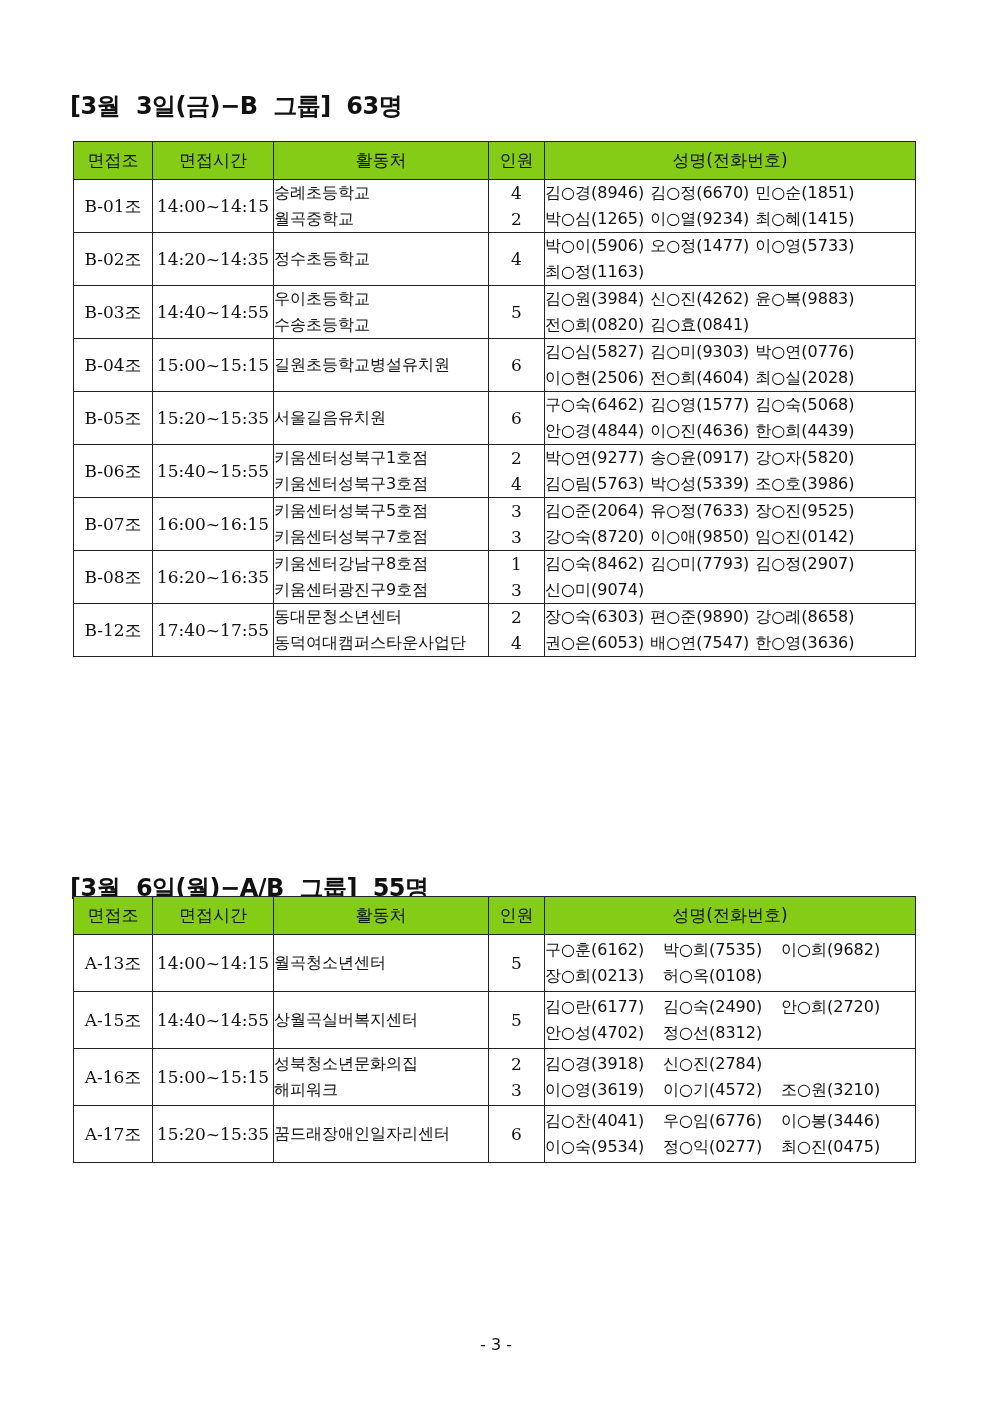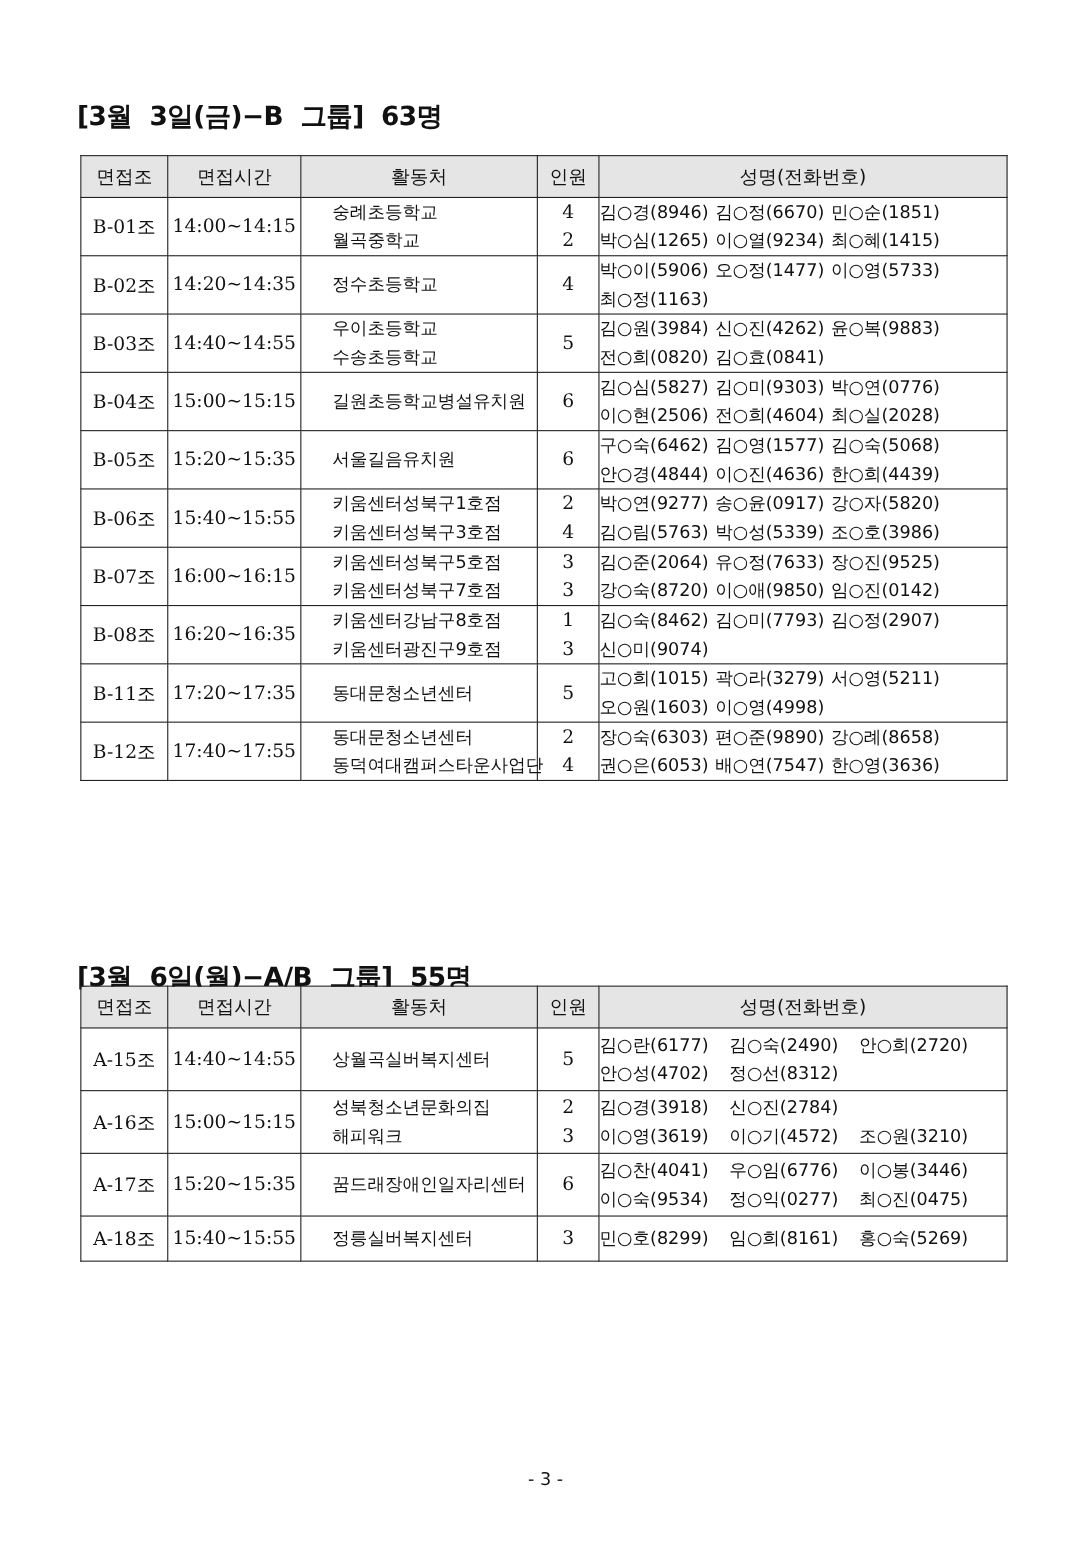--- a/index.html
+++ b/index.html
@@ -3,28 +3,28 @@
 <meta charset="utf-8">
 <style>
   html, body { margin: 0; padding: 0; background: #ffffff; }
   body { width: 992px; height: 1403px; position: relative; overflow: hidden;
          font-family: "DejaVu Serif", "Liberation Serif", serif; color: #111; }
   .section-title { position: absolute; left: 70px; font-family: "DejaVu Sans", "Liberation Sans", sans-serif;
                    font-weight: bold; font-size: 24px; letter-spacing: -0.5px; white-space: pre; }
   table.sched { position: absolute; left: 73px; width: 842px; border-collapse: collapse; table-layout: fixed;
                 font-size: 17px; }
   table.sched th, table.sched td { border: 1px solid #222; padding: 0; }
-  table.sched th { background: #e5e5e5; font-weight: normal; height: 37px; text-align: center;
+  table.sched th { background: #84cc16; font-weight: normal; height: 37px; text-align: center;
                    font-family: "DejaVu Sans", "Liberation Sans", sans-serif; font-size: 17px; }
   col.c-group { width: 79px; } col.c-time { width: 121px; } col.c-place { width: 215px; }
   col.c-count { width: 56px; } col.c-names { width: 371px; }
   td.center { text-align: center; }
   td.place { padding-left: 8px; }
   .line { display: block; height: 26px; line-height: 26px; white-space: nowrap; }
-  td.place .line { font-family: "DejaVu Sans", "Liberation Sans", sans-serif; font-size: 16px; margin-left: 28px; }
+  td.place .line { font-family: "DejaVu Sans", "Liberation Sans", sans-serif; font-size: 16px; }
   td.names { padding-left: 8px; font-family: "DejaVu Sans", "Liberation Sans", sans-serif; font-size: 16px; }
   .person { display: inline-block; margin-right: 6px; white-space: nowrap; }
   table.t2 .person { width: 118px; margin-right: 0; }
   tr.r1 td { height: 52px; }
   tr.r2 td { height: 56px; }
   tr.r3 td { height: 40px; }
   .page-num { position: absolute; top: 1335px; left: 0; width: 992px; text-align: center; font-size: 16px;
               font-family: "DejaVu Sans", "Liberation Sans", sans-serif; }
 </style>
 </head>
@@ -164,34 +164,20 @@
         <td class="center">
           <span class="line">1</span>
           <span class="line">3</span>
         </td>
         <td class="names">
           <span class="line"><span class="person">김○숙(8462)</span><span class="person">김○미(7793)</span><span class="person">김○정(2907)</span></span>
           <span class="line"><span class="person">신○미(9074)</span></span>
         </td>
       </tr>
       <tr class="r1">
-        <td class="center">B-11조</td>
-        <td class="center">17:20~17:35</td>
-        <td class="place">
-          <span class="line">동대문청소년센터</span>
-        </td>
-        <td class="center">
-          <span class="line">5</span>
-        </td>
-        <td class="names">
-          <span class="line"><span class="person">고○희(1015)</span><span class="person">곽○라(3279)</span><span class="person">서○영(5211)</span></span>
-          <span class="line"><span class="person">오○원(1603)</span><span class="person">이○영(4998)</span></span>
-        </td>
-      </tr>
-      <tr class="r1">
         <td class="center">B-12조</td>
         <td class="center">17:40~17:55</td>
         <td class="place">
           <span class="line">동대문청소년센터</span>
           <span class="line">동덕여대캠퍼스타운사업단</span>
         </td>
         <td class="center">
           <span class="line">2</span>
           <span class="line">4</span>
         </td>
@@ -216,20 +202,34 @@
     <tr>
       <th>면접조</th>
       <th>면접시간</th>
       <th>활동처</th>
       <th>인원</th>
       <th>성명(전화번호)</th>
     </tr>
   </thead>
   <tbody id="tbody2">
       <tr class="r2">
+        <td class="center">A-13조</td>
+        <td class="center">14:00~14:15</td>
+        <td class="place">
+          <span class="line">월곡청소년센터</span>
+        </td>
+        <td class="center">
+          <span class="line">5</span>
+        </td>
+        <td class="names">
+          <span class="line"><span class="person">구○훈(6162)</span><span class="person">박○희(7535)</span><span class="person">이○희(9682)</span></span>
+          <span class="line"><span class="person">장○희(0213)</span><span class="person">허○옥(0108)</span></span>
+        </td>
+      </tr>
+      <tr class="r2">
         <td class="center">A-15조</td>
         <td class="center">14:40~14:55</td>
         <td class="place">
           <span class="line">상월곡실버복지센터</span>
         </td>
         <td class="center">
           <span class="line">5</span>
         </td>
         <td class="names">
           <span class="line"><span class="person">김○란(6177)</span><span class="person">김○숙(2490)</span><span class="person">안○희(2720)</span></span>
@@ -259,29 +259,16 @@
           <span class="line">꿈드래장애인일자리센터</span>
         </td>
         <td class="center">
           <span class="line">6</span>
         </td>
         <td class="names">
           <span class="line"><span class="person">김○찬(4041)</span><span class="person">우○임(6776)</span><span class="person">이○봉(3446)</span></span>
           <span class="line"><span class="person">이○숙(9534)</span><span class="person">정○익(0277)</span><span class="person">최○진(0475)</span></span>
         </td>
       </tr>
-      <tr class="r3">
-        <td class="center">A-18조</td>
-        <td class="center">15:40~15:55</td>
-        <td class="place">
-          <span class="line">정릉실버복지센터</span>
-        </td>
-        <td class="center">
-          <span class="line">3</span>
-        </td>
-        <td class="names">
-          <span class="line"><span class="person">민○호(8299)</span><span class="person">임○희(8161)</span><span class="person">홍○숙(5269)</span></span>
-        </td>
-      </tr>
     </tbody>
 </table>
 
 <div class="page-num">- 3 -</div>
 
 </body></html>

